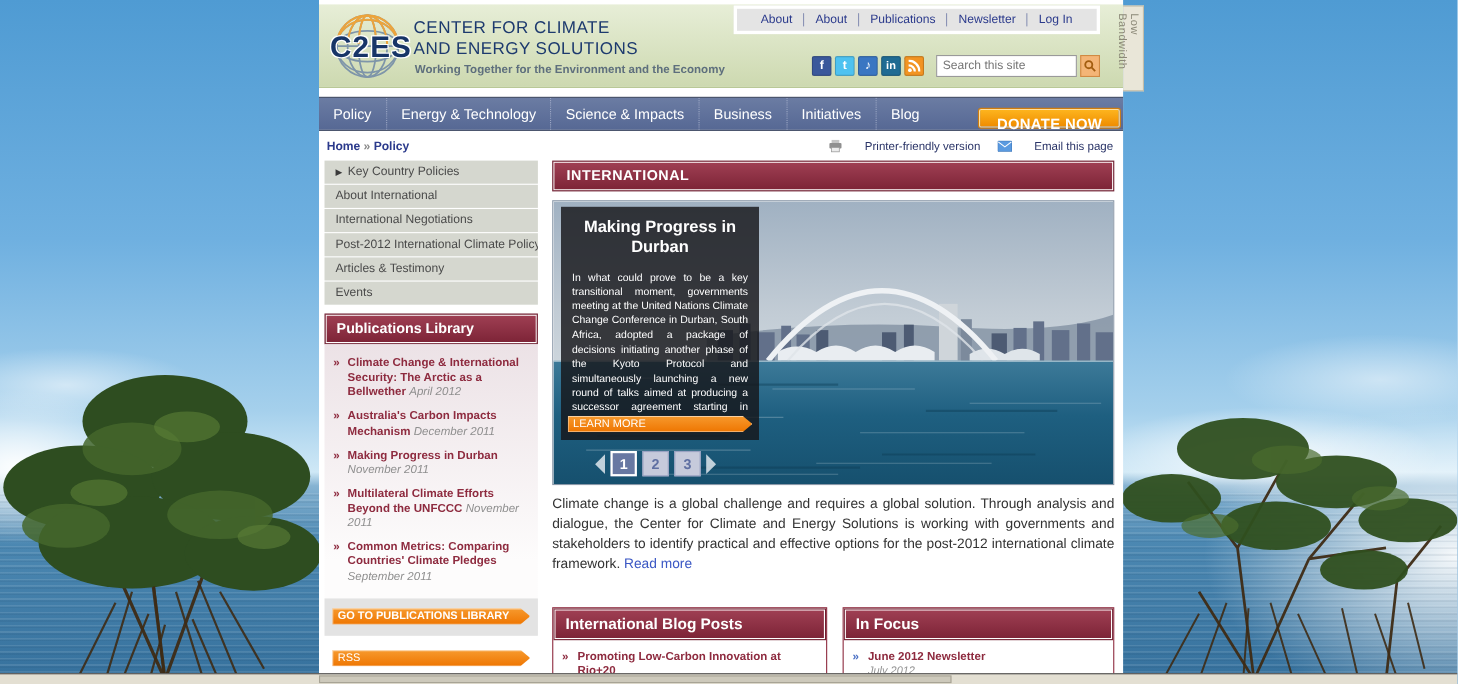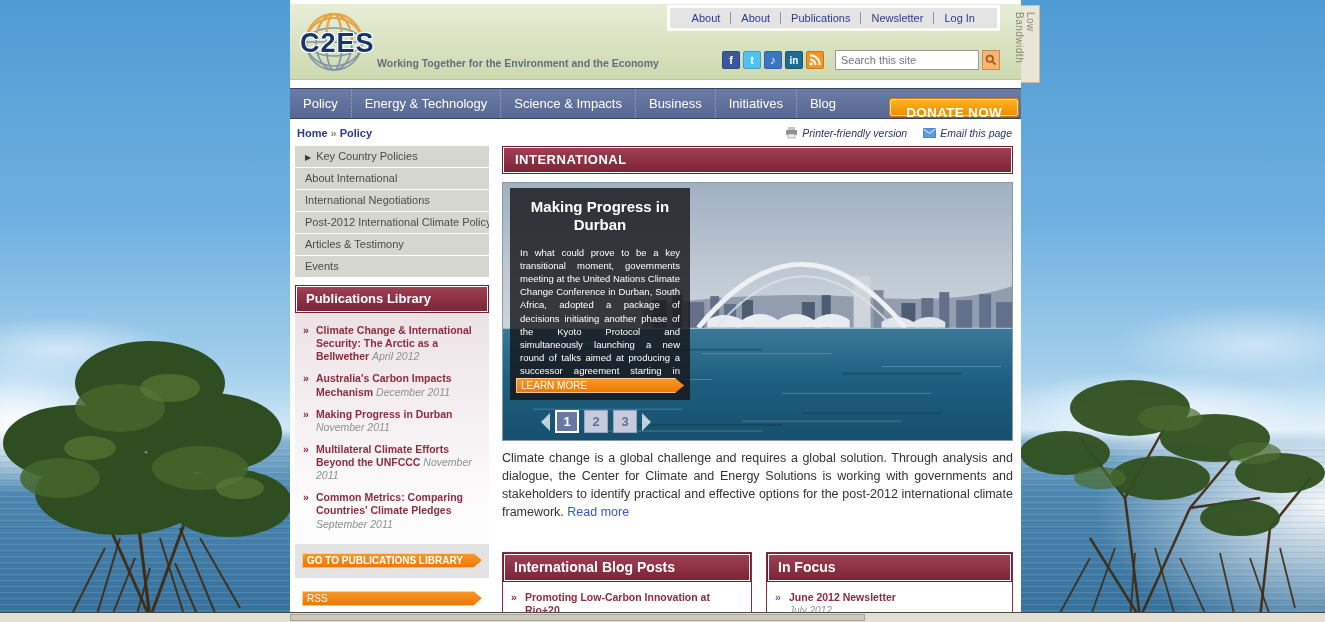--- a/index.html
+++ b/index.html
@@ -31,42 +31,42 @@
   .logo-title { position:absolute; left:86px; top:13px; color:#1d3a6e; font-size:15.5px; letter-spacing:.4px; line-height:1.22; }
   .tagline { position:absolute; left:87px; top:53px; font-size:10.5px; font-weight:bold; color:#5e6f7d; }
 
   .util-box { position:absolute; right:21px; top:1px; background:#e4e4e4; border:3px solid #fff; padding:4px 12px; display:flex; align-items:center; }
   .util-box a { font-size:11px; color:#2b3a8c; text-decoration:none; padding:0 10px; }
   .util-box a + a { border-left:1px solid #8b93b5; }
 
   .social-row { position:absolute; right:21px; top:46px; display:flex; align-items:center; gap:3px; }
   .sicon { width:18px; height:18px; border-radius:2px; color:#fff; font-size:11px; font-weight:bold; display:flex; align-items:center; justify-content:center; border:1px solid rgba(0,0,0,.18); }
   .fb{background:#3a589b;} .tw{background:#4ec2f0;} .it{background:#3a76c2;} .li{background:#1f6b93; font-size:10px;} .rs{background:#f29422;}
-  .search-input { width:144px; height:20px; border:1px solid #9a9a9a; font-size:11px; padding:2px 5px; color:#555; margin-left:8px; font-family:"Liberation Sans",sans-serif; }
+  .search-input { width:128px; height:20px; border:1px solid #9a9a9a; font-size:11px; padding:2px 5px; color:#555; margin-left:8px; font-family:"Liberation Sans",sans-serif; }
   .search-btn { width:18px; height:20px; background:#f4b577; border:1px solid #d08a44; display:flex; align-items:center; justify-content:center; cursor:pointer; }
 
   .lb-tab { position:absolute; left:1021px; top:5px; width:19px; height:78px; z-index:6; background:#e9e6d8; border:1px solid #c2bda9; border-left:none;
     writing-mode:vertical-rl; font-size:10px; color:#8b8877; padding:6px 3px; letter-spacing:.5px; cursor:pointer; }
 
   
   .main-nav { position:relative; margin-top:8px; height:31px; display:flex;
     background:linear-gradient(#6b7ca3,#566894); border-top:1px solid #39445f; border-bottom:1px solid #39445f; }
   .nav-item { color:#fff; font-size:13px; line-height:29px; padding:0 13px; text-decoration:none; }
   .nav-item + .nav-item { border-left:1px dotted #9aa5c3; }
   .donate-btn { position:absolute; right:3px; top:10px; bottom:2px; padding:0 15px; line-height:25px; color:#fff; font-weight:bold; font-size:13.5px;
     background:linear-gradient(#fdb41e,#ef8c00); border:1px solid #ffdf9f; box-shadow:0 0 0 1px #cf7d10; border-radius:2px; text-decoration:none; letter-spacing:.3px; }
 
   
   .content { padding:8px 0 0 5px; }
   .crumb-row { display:flex; justify-content:space-between; align-items:center; padding:0 9px 0 2px; }
   .breadcrumb { font-size:11px; font-weight:bold; }
   .breadcrumb a { color:#2b3a8c; text-decoration:none; }
   .crumb-sep { color:#8a8a8a; padding:0 3px; }
   .tools { display:flex; gap:16px; align-items:center; }
-  .tool-link { display:flex; align-items:center; gap:4px; font-size:10.5px; color:#2b3568; text-decoration:none;font-style:italic; }
+  .tool-link { display:flex; align-items:center; gap:20px; font-size:10.5px; color:#2b3568; text-decoration:none; }
 
   .layout { display:flex; margin-top:7px; }
   aside { width:194px; flex:none; }
   .main-col { flex:1; margin-left:13px; margin-right:8px; }
 
   
   .side-item { display:block; background:#d5d7cf; color:#4a4a4a; font-size:11px; line-height:21px; height:21px; padding-left:10px;
     margin-bottom:1px; text-decoration:none; overflow:hidden; white-space:nowrap; }
   .side-item .tri { font-size:8px; color:#3a3a3a; margin-right:5px; }
 
@@ -191,20 +191,24 @@
           <ellipse cx="32" cy="32" rx="28" ry="24"></ellipse>
       </g>
       <g stroke="#eda43b" fill="none" stroke-width="1.8" clip-path="url(#topHalf)">
         <circle cx="32" cy="32" r="28"></circle>
           <ellipse cx="32" cy="32" rx="18" ry="28"></ellipse>
           <ellipse cx="32" cy="32" rx="8" ry="28"></ellipse>
         <ellipse cx="32" cy="32" rx="28" ry="24"></ellipse>
       </g>
     </svg>
     <div class="acronym">C2ES</div>
+    <div class="logo-title">
+      <div>CENTER FOR CLIMATE</div>
+      <div>AND ENERGY SOLUTIONS</div>
+    </div>
     <div class="tagline">Working Together for the Environment and the Economy</div>
 
     <nav class="util-box">
       <a href="#">About</a>
       <a href="#">About</a>
       <a href="#">Publications</a>
       <a href="#">Newsletter</a>
       <a href="#">Log In</a>
     </nav>
 

